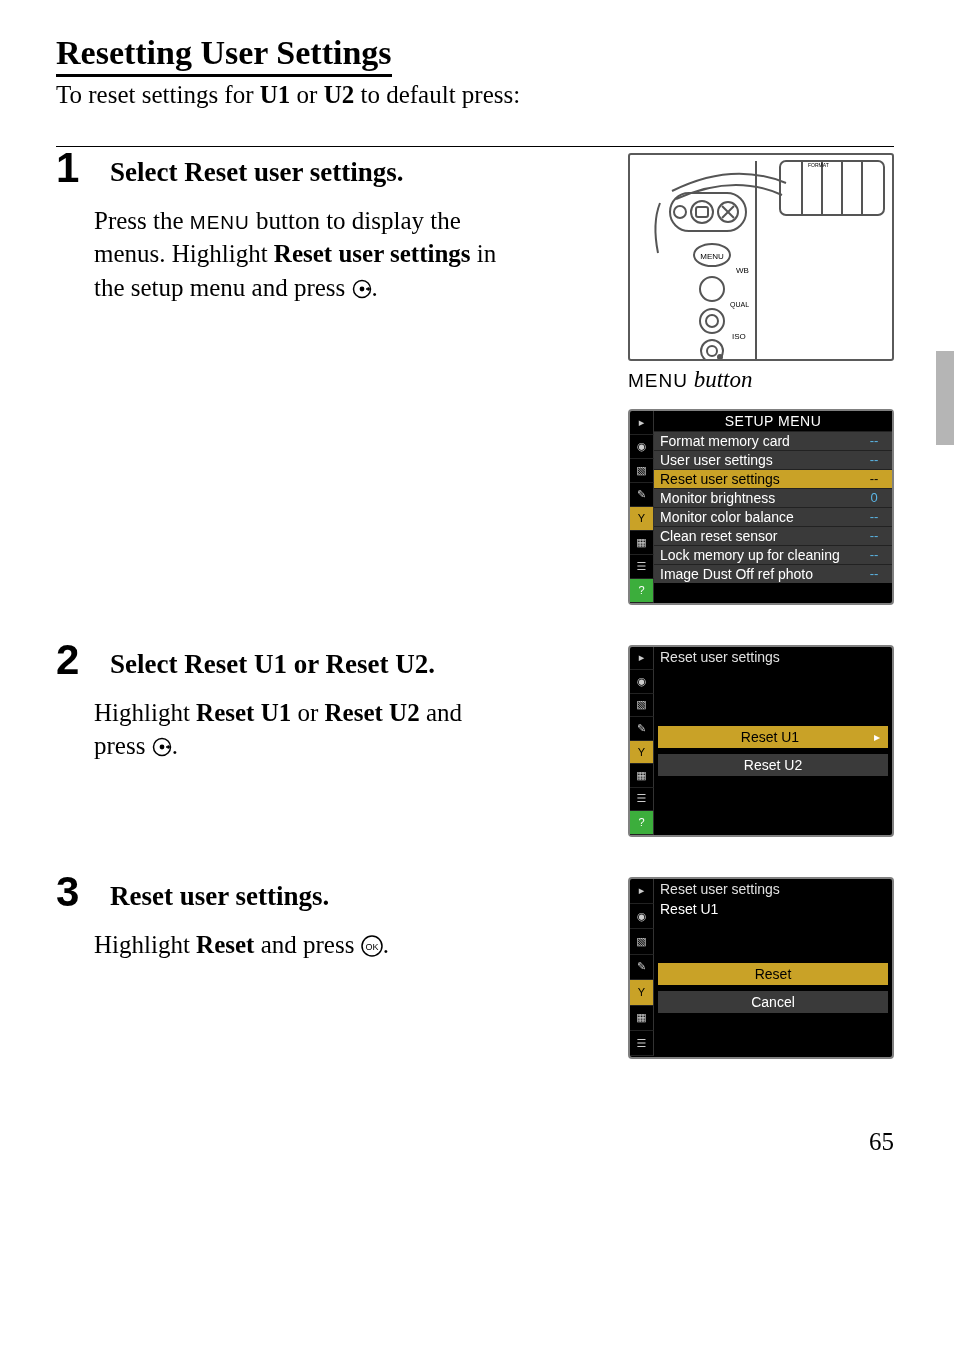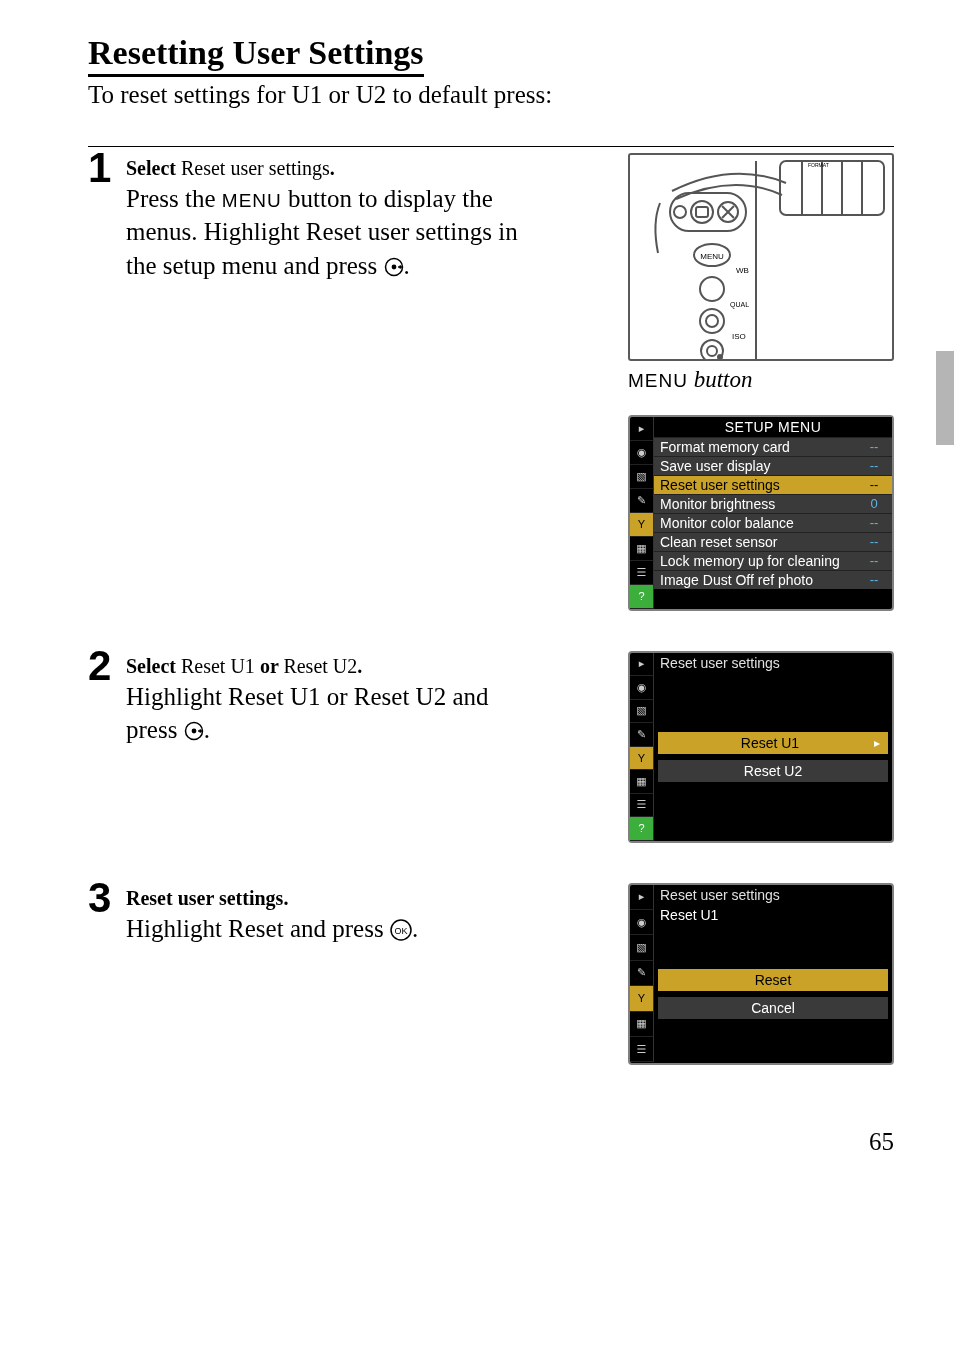--- a/index.html
+++ b/index.html
@@ -1,29 +1,29 @@
 <!DOCTYPE html>
 <html><head>
 <meta charset="utf-8">
 <style>
   html,body{margin:0;padding:0;background:#fff;color:#000;font-family:"Times New Roman",serif}
-  .page{width:954px;height:1200px;position:relative;box-sizing:border-box;padding:34px 60px 0 88px}
+  .page{width:954px;height:1200px;position:relative;box-sizing:border-box;padding:34px 60px 0 56px}
   .edge-tab{position:absolute;right:0;top:351px;width:18px;height:94px;background:#b5b5b5}
   .page-num{position:absolute;right:60px;bottom:44px;font-size:25px}
   h1.title{font-family:"Times New Roman",serif;font-weight:bold;font-size:34px;margin:0 0 2px 0;border-bottom:3px solid #000;display:inline-block;padding-bottom:2px}
   .intro{font-size:25px;margin:0 0 34px 0;line-height:1.3}
-  b{font-weight:normal}
+  b{font-weight:bold}
   .hr{border:none;border-top:1.5px solid #000;margin:0 0 6px 0}
   .step{display:flex;align-items:flex-start;margin-bottom:40px}
   .stepnum{font-family:Arial,Helvetica,sans-serif;font-weight:bold;font-size:42px;line-height:1;width:38px;flex:none;margin-top:-6px}
   .stepbody{flex:1}
-  .stephead{font-size:20px;font-weight:bold;margin:4px 0 0 0}
-  .steptext{font-size:25px;line-height:1.35;margin:2px 0 0 0;max-width:420px}
+  .stephead{font-size:27px;font-weight:bold;margin:4px 0 0 16px}
+  .steptext{font-size:25px;line-height:1.35;margin:16px 0 0 0;max-width:420px}
   .figcol{flex:none;margin-left:20px}
-  .menubutton-label{font-style:italic;font-size:23px;margin:6px 0 22px 0}
+  .menubutton-label{font-style:italic;font-size:23px;margin:6px 0 16px 0}
   .menubutton-label .sm{font-family:Arial,Helvetica,sans-serif;font-style:normal;font-weight:normal;font-size:19px;letter-spacing:1px}
   .menuword{font-family:Arial,Helvetica,sans-serif;font-size:19px;letter-spacing:1px}
 
   
   .cam{width:262px;height:204px;border:2px solid #5a5a5a;border-radius:3px;position:relative;background:#fff;overflow:hidden}
   .cam svg{position:absolute;inset:0}
 
   
   .lcd{width:262px;border:2px solid #808080;border-radius:4px;background:#000;color:#fff;font-family:Arial,Helvetica,sans-serif;display:flex}
   .lcd .tabs{width:24px;display:flex;flex-direction:column}
@@ -127,21 +127,21 @@
           <div class="tab">☰</div>
           <div class="tab q">?</div>
         </div>
         <div class="panel setup">
           <div class="title">SETUP MENU</div>
           <div class="row">
               <span class="lab">Format memory card</span>
               <span class="val">--</span>
             </div>
           <div class="row">
-              <span class="lab">Save user display</span>
+              <span class="lab">User user settings</span>
               <span class="val">--</span>
             </div>
           <div class="row sel">
               <span class="lab">Reset user settings</span>
               <span class="val">--</span>
             </div>
           <div class="row">
               <span class="lab">Monitor brightness</span>
               <span class="val">0</span>
             </div>

